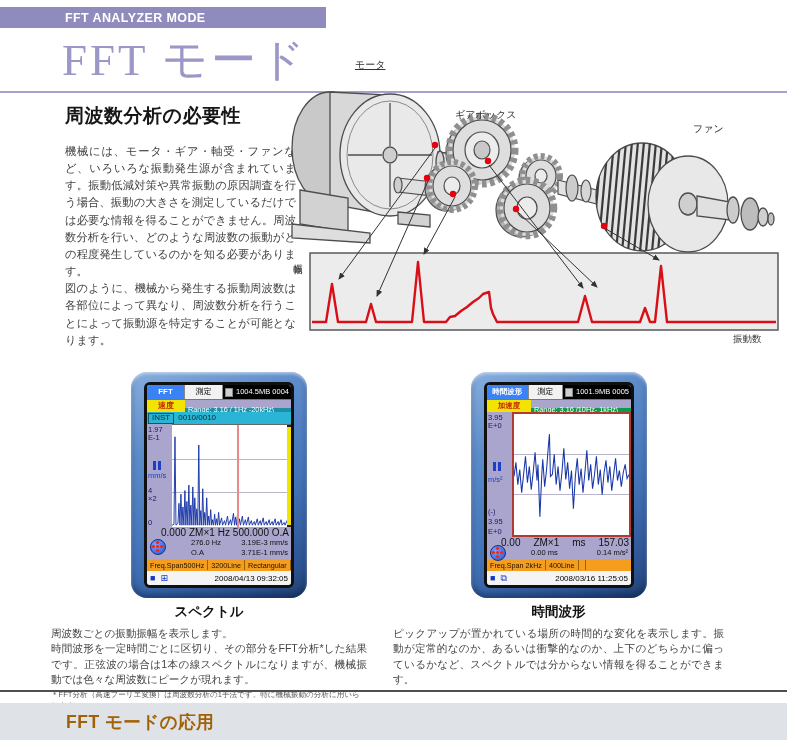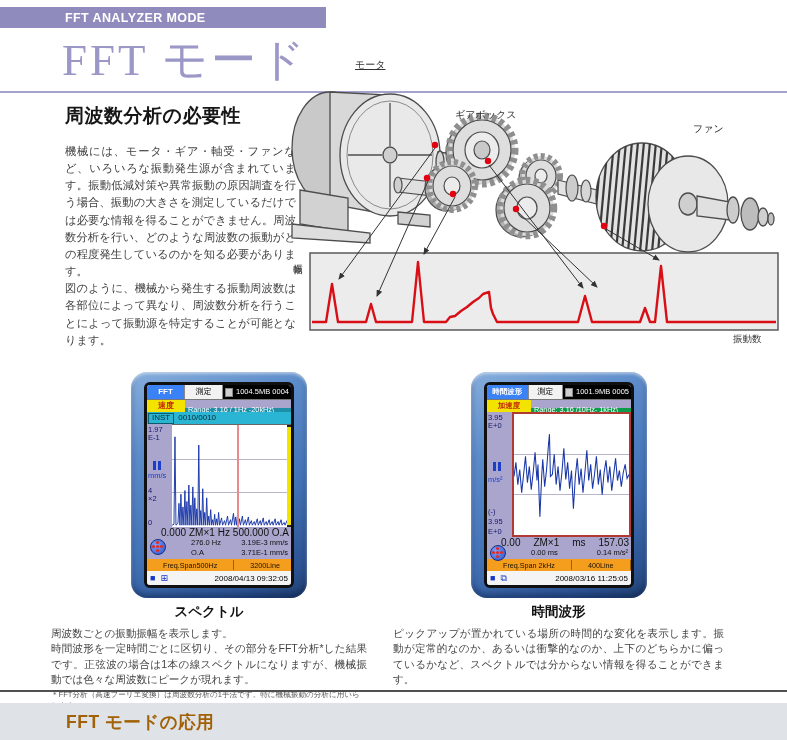--- a/index.html
+++ b/index.html
@@ -70,21 +70,21 @@
            font-size:10px;padding:0 2px 0 14px;color:#101010;white-space:nowrap;}
   .cursorinfo{position:relative;font-size:7.5px;color:#101010;padding-left:32px;}
   .ci2{height:22px;}
   .ci1{height:12px;}
   .ciline{display:flex;justify-content:space-between;padding:1px 3px 0 12px;white-space:nowrap;}
   .nav{position:absolute;left:3px;top:2px;width:14px;height:14px;border-radius:50%;
        background:radial-gradient(circle at 35% 35%,#7fa0ff,#2b50c8);border:1px solid #14307e;}
   .nav::before{content:"";position:absolute;left:5px;top:5px;width:3px;height:3px;border-radius:50%;background:#e82a18;
        box-shadow:0 -4px 0 #e82a18,0 4px 0 #e82a18,-4px 0 0 #e82a18,4px 0 0 #e82a18;}
   .orange{height:12px;background:#f59d1d;display:flex;align-items:center;font-size:7.2px;color:#1c1200;white-space:nowrap;}
-  .orange span{padding:0 16px;border-right:1px solid #9a6206;height:10px;display:flex;align-items:center;}
+  .orange span{padding:0 3px;border-right:1px solid #9a6206;height:10px;display:flex;align-items:center;}
   .statusbar{height:14px;background:#f4f4f4;display:flex;align-items:center;gap:5px;padding:0 3px;font-size:8px;color:#000;}
   .stopicon{color:#1736c8;font-size:9px;line-height:1;}
   .tileicon{color:#1736c8;font-size:9px;line-height:1;}
   .dtime{margin-left:auto;white-space:nowrap;}
 
   
   .caption{position:absolute;top:603px;}
   .cap-left{left:51px;width:316px;}
   .cap-right{left:393px;width:331px;}
   .caption h3{margin:0 0 5px 0;text-align:center;font-size:13.5px;color:#111;}

